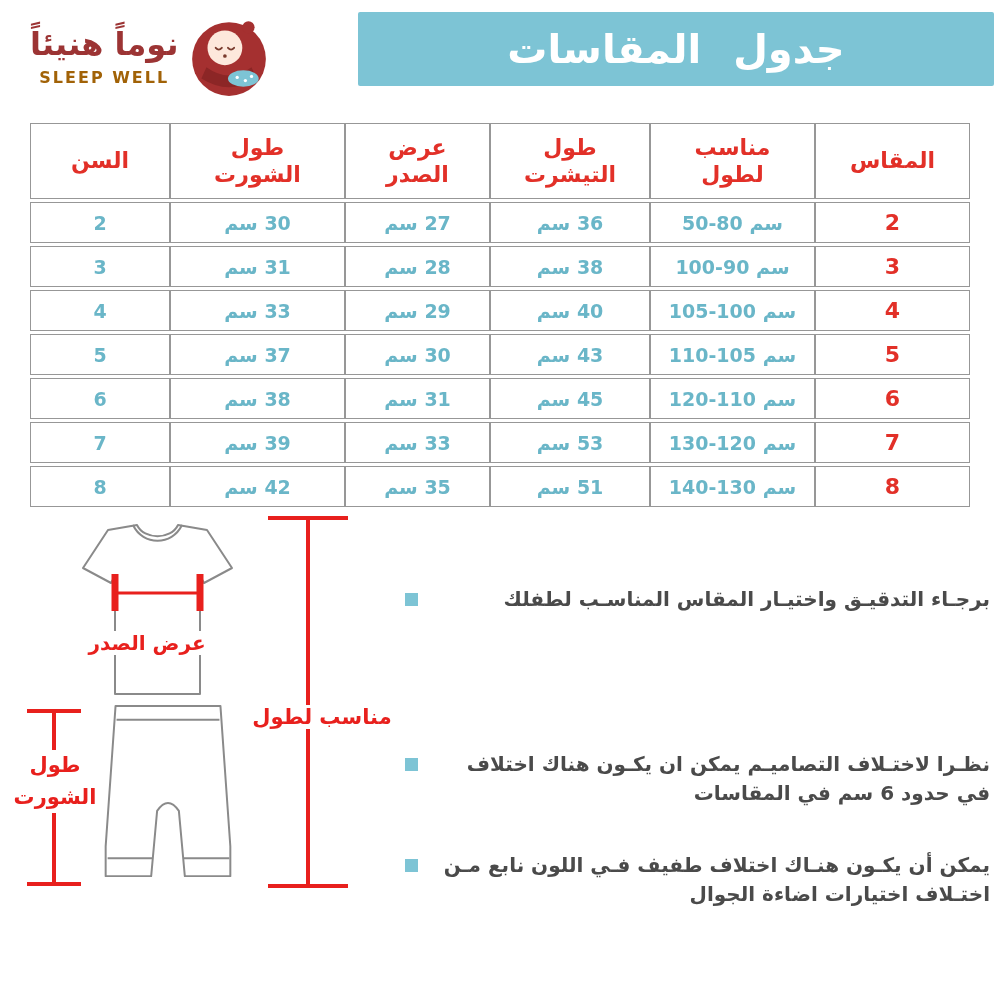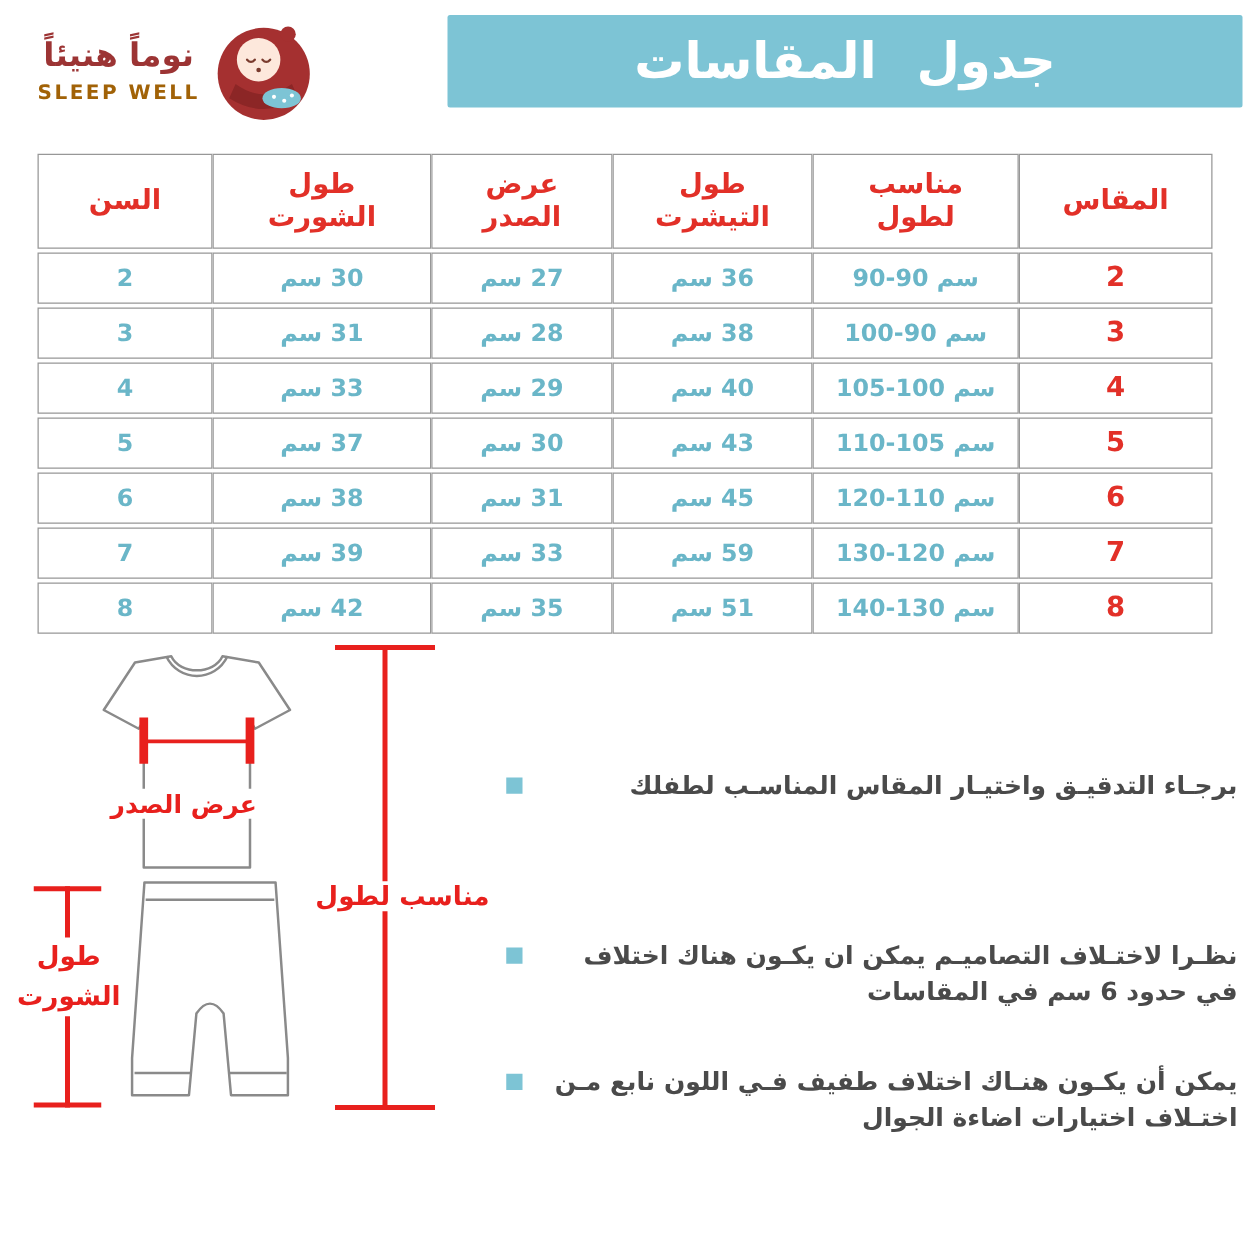--- a/index.html
+++ b/index.html
@@ -6,21 +6,21 @@
   body{
     width:1000px;height:1000px;background:#ffffff;
     font-family:"DejaVu Sans", sans-serif;
     position:relative;overflow:hidden;
   }
   .page{position:absolute;inset:0;width:1000px;height:1000px;}
 
   
   .logo{position:absolute;top:14px;left:30px;display:flex;align-items:center;gap:8px;}
   .logo-text{text-align:center;direction:rtl;}
-  .logo-ar{color:#9c3434;font-size:26px;font-weight:bold;line-height:1.1;}
+  .logo-ar{color:#9c3434;font-size:32px;font-weight:bold;line-height:1.1;}
   .logo-en{color:#a16207;font-size:16px;font-weight:bold;letter-spacing:2px;margin-top:5px;direction:ltr;}
   .logo-emblem{width:86px;height:86px;}
 
   .banner{
     position:absolute;top:12px;left:358px;right:6px;height:74px;
     background:#7dc4d5;display:flex;align-items:center;justify-content:center;
     border-radius:2px;
   }
   .banner-title{color:#ffffff;font-size:40px;font-weight:bold;word-spacing:18px;}
 
@@ -53,21 +53,21 @@
   }
   .label-chest{left:88px;top:631px;width:118px;font-size:20px;}
   .label-height{left:236px;top:705px;width:172px;font-size:21px;}
   .label-shorts{left:12px;top:750px;width:86px;font-size:21px;line-height:1.5;}
 
   
   .note{
     position:absolute;left:405px;width:585px;
     display:flex;align-items:flex-start;gap:12px;
   }
-  .note-1{top:614px;} .note-2{top:644px;} .note-3{top:750px;} .note-4{top:838px;margin-top:13px;}
+  .note-1{top:585px;} .note-2{top:644px;} .note-3{top:750px;} .note-4{top:838px;margin-top:13px;}
   .bullet{width:13px;height:13px;background:#7dc4d5;flex:none;margin-top:8px;}
   .note-text{
     flex:1;direction:rtl;text-align:right;color:#4a4a4a;
     font-size:20px;font-weight:bold;line-height:1.45;
   }
 </style>
 </head>
 <body>
 
 <div class="page">
@@ -113,21 +113,21 @@
         <th><span class="hwrap">مناسب لطول</span></th>
         <th><span class="hwrap">طول التيشرت</span></th>
         <th><span class="hwrap">عرض الصدر</span></th>
         <th><span class="hwrap">طول الشورت</span></th>
         <th><span class="hwrap">السن</span></th>
       </tr>
     </thead>
     <tbody>
       <tr>
         <td class="c-size">2</td>
-        <td>سم 90-90</td>
+        <td>سم 80-50</td>
         <td>36 سم</td>
         <td>27 سم</td>
         <td>30 سم</td>
         <td>2</td>
       </tr>
       <tr>
         <td class="c-size">3</td>
         <td>سم 90-100</td>
         <td>38 سم</td>
         <td>28 سم</td>
@@ -154,21 +154,21 @@
         <td class="c-size">6</td>
         <td>سم 110-120</td>
         <td>45 سم</td>
         <td>31 سم</td>
         <td>38 سم</td>
         <td>6</td>
       </tr>
       <tr>
         <td class="c-size">7</td>
         <td>سم 120-130</td>
-        <td>59 سم</td>
+        <td>53 سم</td>
         <td>33 سم</td>
         <td>39 سم</td>
         <td>7</td>
       </tr>
       <tr>
         <td class="c-size">8</td>
         <td>سم 130-140</td>
         <td>51 سم</td>
         <td>35 سم</td>
         <td>42 سم</td>

